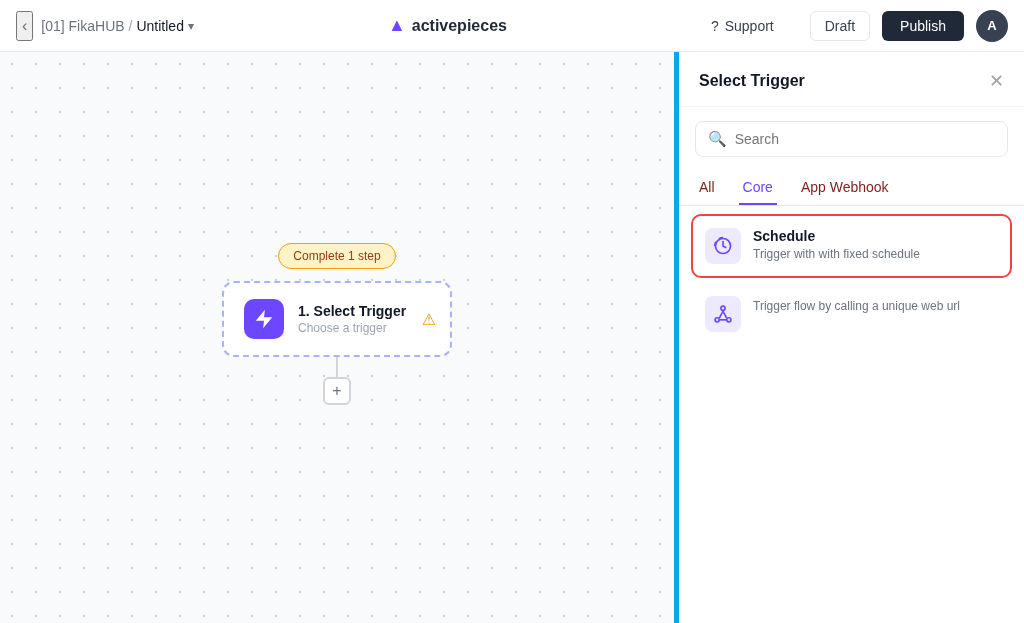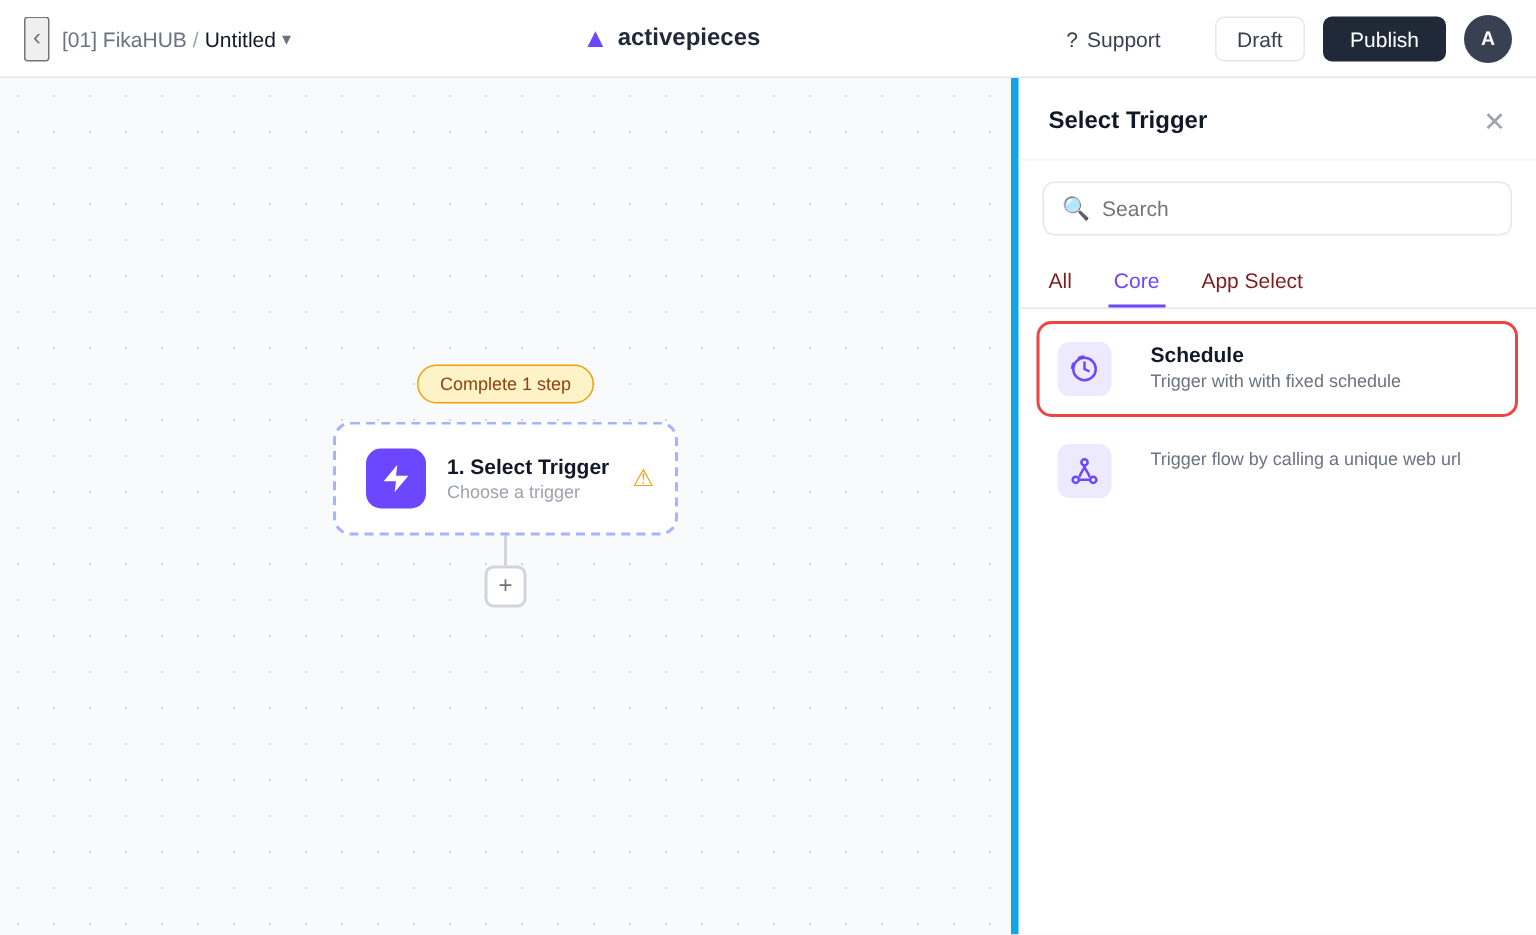--- a/index.html
+++ b/index.html
@@ -82,21 +82,21 @@
     .tabs { display: flex; align-items: center; padding: 4px 16px 0; gap: 20px; border-bottom: 1px solid #e5e7eb; }
     .tab { font-size: 14px; padding: 8px 4px; cursor: pointer; color: #7f1d1d; border-bottom: 2px solid transparent; }
     .tab.active { color: #6c47ff; border-bottom: 2px solid #6c47ff; font-weight: 500; }
 
     
     .trigger-list { flex: 1; overflow-y: auto; padding: 8px 12px; }
     .trigger-item { display: flex; align-items: flex-start; gap: 12px; padding: 12px; border-radius: 10px; cursor: pointer; border: 2px solid transparent; margin-bottom: 4px; }
     .trigger-item.selected { border: 2px solid #ef4444; background: #fff; }
     .trigger-item-icon { width: 36px; height: 36px; background: #ede9fe; border-radius: 8px; display: flex; align-items: center; justify-content: center; flex-shrink: 0; }
     .trigger-item-icon svg { width: 20px; height: 20px; }
-    .trigger-item-info { flex: 1; margin-left: 14px; }
+    .trigger-item-info { flex: 1; }
     .trigger-item-title { font-size: 14px; font-weight: 600; color: #111827; }
     .trigger-item-desc { font-size: 12px; color: #6b7280; margin-top: 2px; line-height: 1.4; }
   </style>
 </head>
 <body>
 
 <header class="header">
   <div class="header-left">
     <button class="back-btn">
       <span>‹</span>
@@ -164,21 +164,21 @@
     <div class="search-wrap">
       <div class="search-box">
         <span class="search-icon">🔍</span>
         <input class="search-input" type="text" placeholder="Search" style="">
       </div>
     </div>
 
     <div class="tabs">
       <span class="tab">All</span>
       <span class="tab active">Core</span>
-      <span class="tab">App Select</span>
+      <span class="tab">App Webhook</span>
     </div>
 
     <div class="trigger-list">
 
       <div class="trigger-item selected">
         <div class="trigger-item-icon">
           <svg viewBox="0 0 24 24" fill="none" stroke="#6c47ff" stroke-width="2">
             <circle cx="12" cy="12" r="9"></circle>
             <path d="M12 6v6l4 2"></path>
             <path d="M7 3.5C8.5 2.5 10.2 2 12 2"></path>

